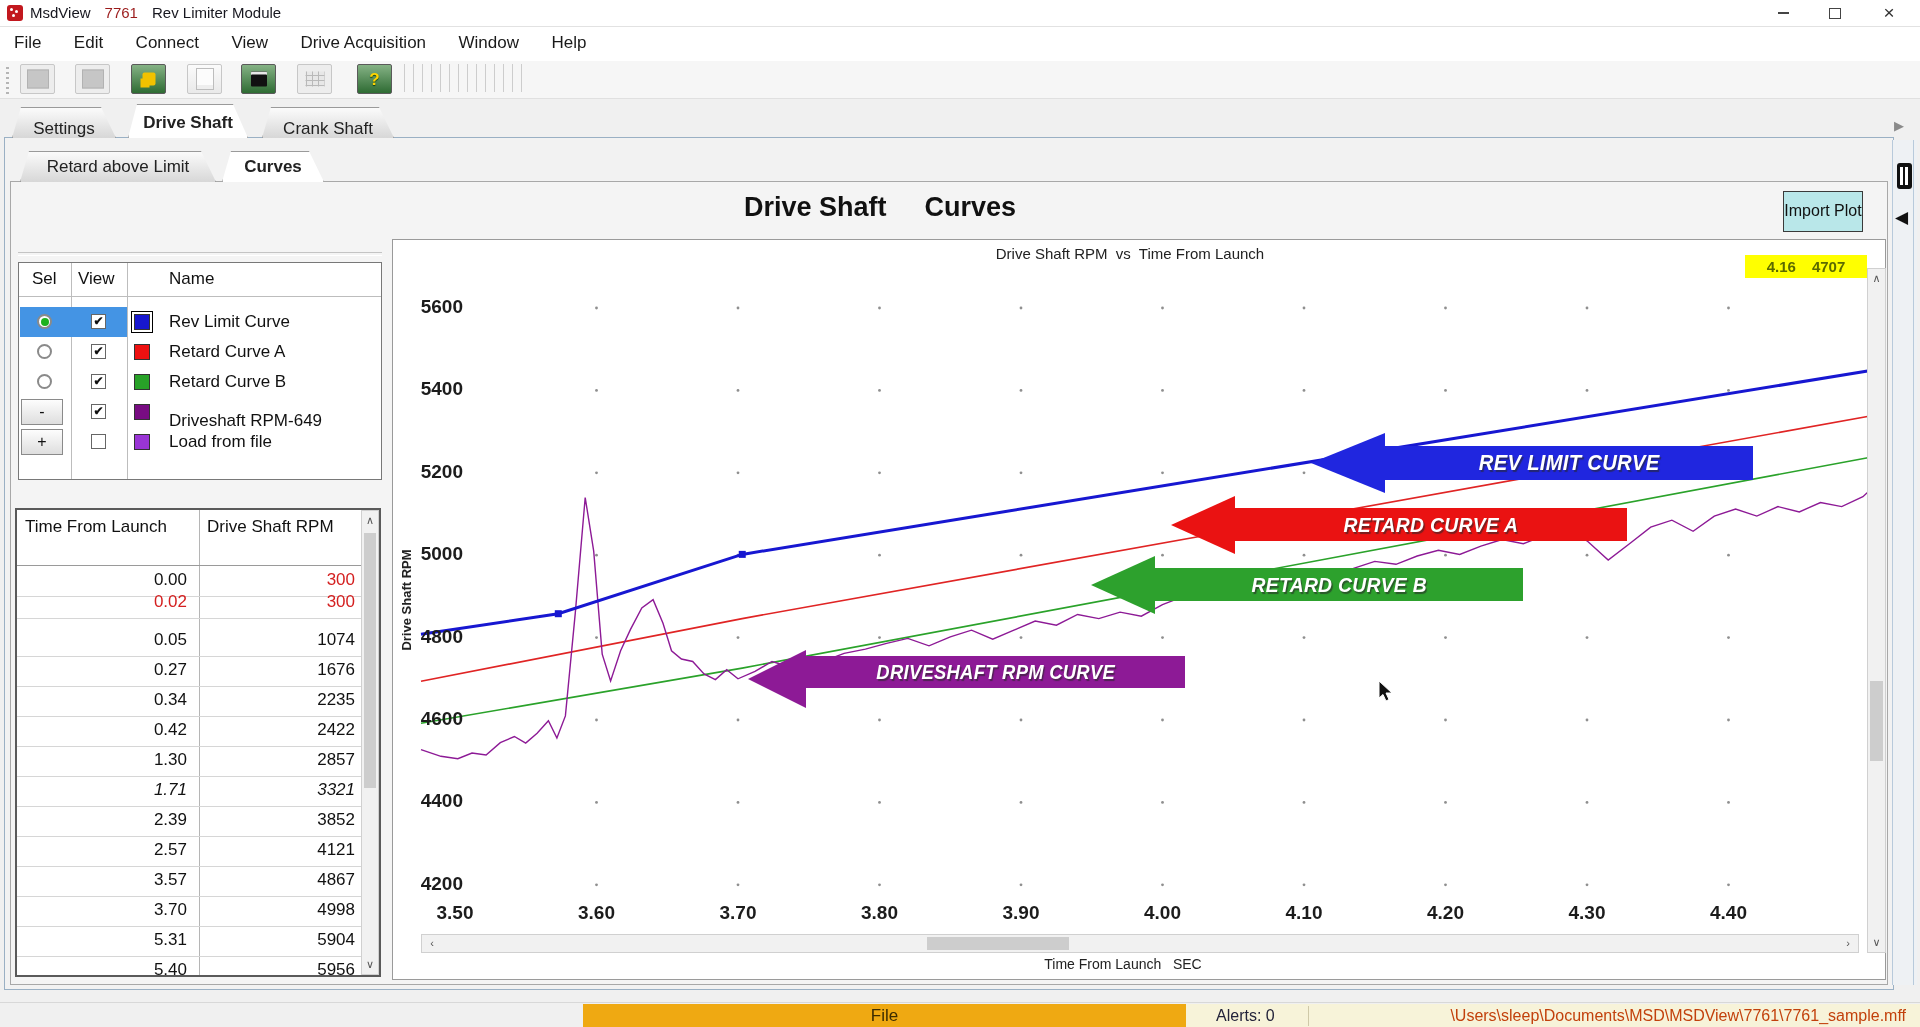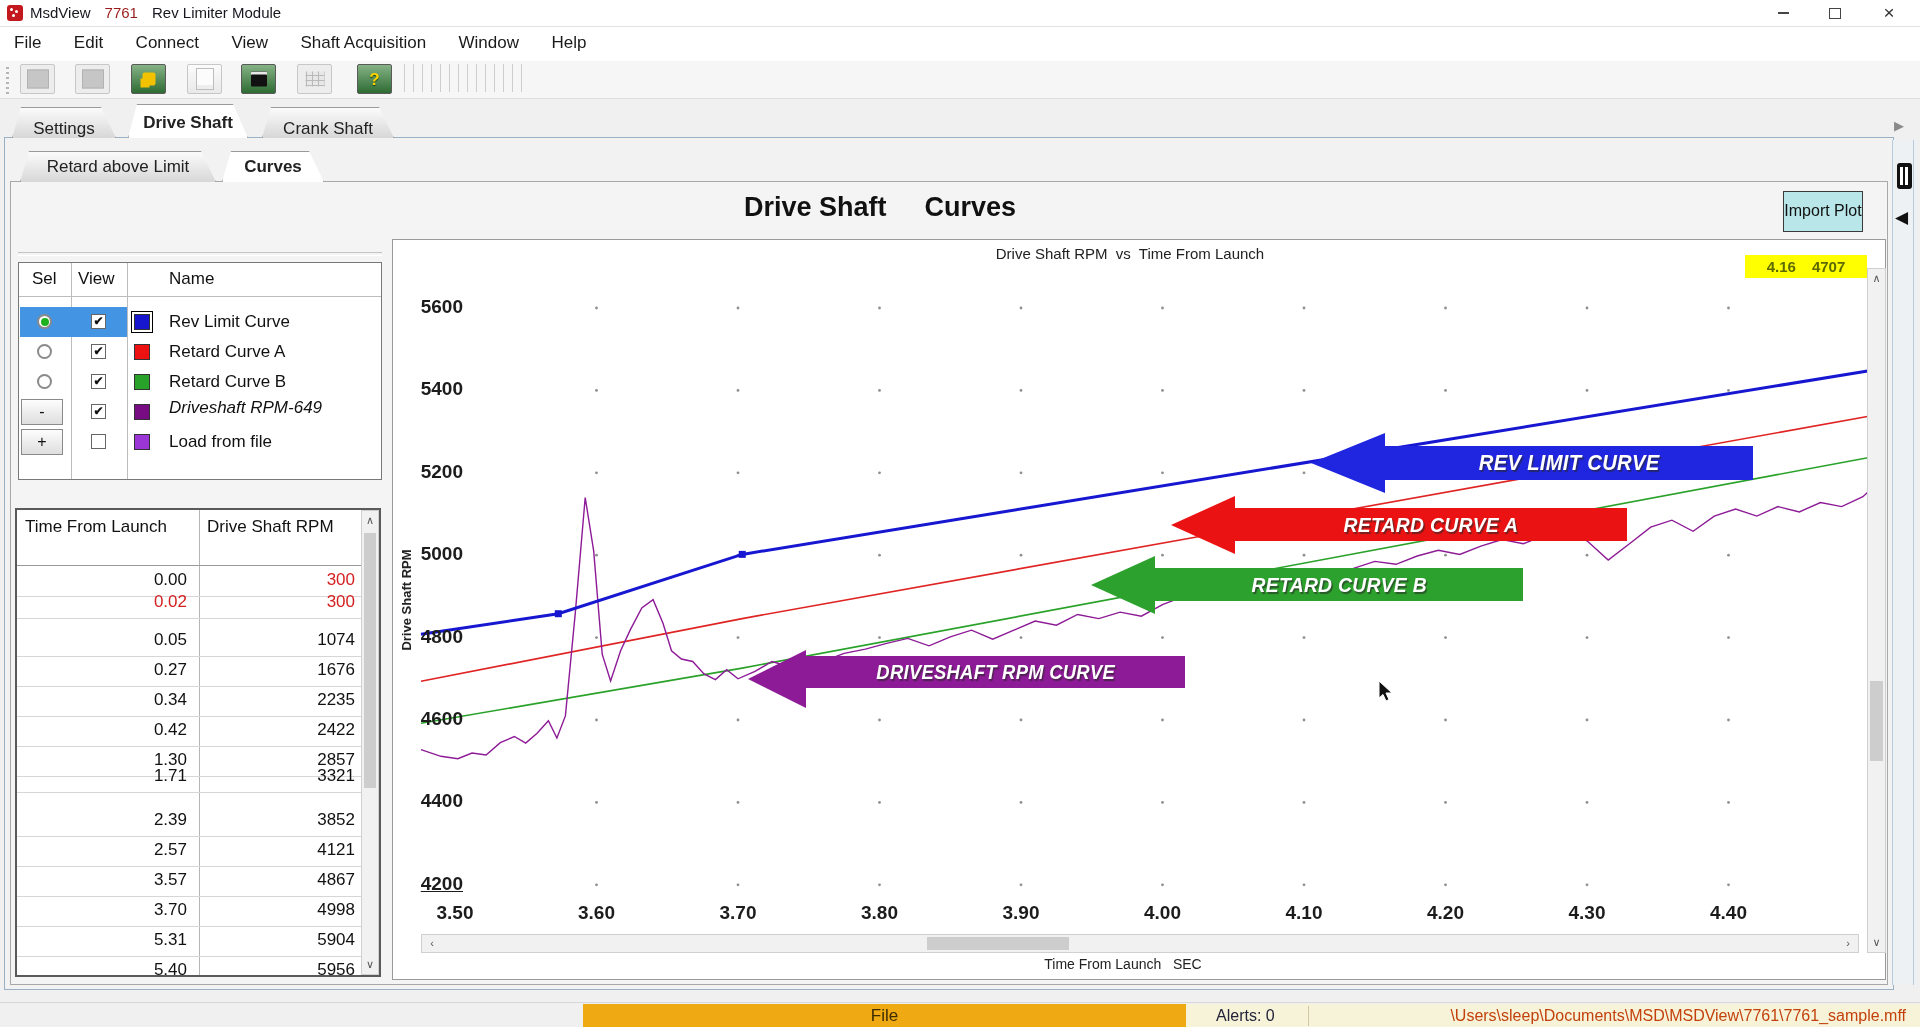--- a/index.html
+++ b/index.html
@@ -137,21 +137,21 @@
   <div class="abs wbtn" style="left:1760px"><span class="minbar"></span></div>
   <div class="abs wbtn" style="left:1812px"><span class="maxbox"></span></div>
   <div class="abs wbtn" style="left:1866px;font-size:19px">×</div>
 </div>
 
 <div class="abs" id="menubar">
   <span class="menu-item">File</span>
   <span class="menu-item">Edit</span>
   <span class="menu-item">Connect</span>
   <span class="menu-item">View</span>
-  <span class="menu-item">Shaft Acquisition</span>
+  <span class="menu-item">Drive Acquisition</span>
   <span class="menu-item">Window</span>
   <span class="menu-item">Help</span>
 </div>
 
 <div class="abs" id="toolbar"></div>
 <div class="abs" id="tool-handle"></div>
 <div class="abs" id="toolbar-buttons">
     <div class="abs tbtn " style="left: 20px;">
       <div class="inner ic-gray"></div>
     </div>
@@ -220,21 +220,21 @@
       <div class="cbx" style="left: 72px; top: 81px;">✔</div>
       <div class="swatch" style="left: 115px; top: 81px; background: rgb(238, 17, 17);"></div>
       <span class="cl-name" style="top: 79px;">Retard Curve A</span>
       <div class="radio" style="left: 18px; top: 111px;"></div>
       <div class="cbx" style="left: 72px; top: 111px;">✔</div>
       <div class="swatch" style="left: 115px; top: 111px; background: rgb(40, 162, 40);"></div>
       <span class="cl-name" style="top: 109px;">Retard Curve B</span>
       <div class="mini-btn" style="top: 136px;">-</div>
       <div class="cbx" style="left: 72px; top: 141px;">✔</div>
       <div class="swatch" style="left: 115px; top: 141px; background: rgb(120, 12, 130);"></div>
-      <span class="cl-name" style="top: 135px; font-style: italic;">Driveshaft RPM-649</span>
+      <span class="cl-name" style="top: 148px;">Driveshaft RPM-649</span>
       <div class="mini-btn" style="top: 166px;">+</div>
       <div class="cbx" style="left: 72px; top: 171px;"></div>
       <div class="swatch" style="left: 115px; top: 171px; background: rgb(154, 53, 214);"></div>
       <span class="cl-name" style="top: 169px;">Load from file</span>
     </div>
 </div>
 
 <div class="abs" id="data-table">
   <div class="colline"></div>
   <div class="hcell" style="left:8px;width:160px">Time From Launch</div>
@@ -262,21 +262,21 @@
         <div class="dcell" style="left: 184px; width: 154px;">2235</div>
       </div>
       <div class="drow" style="top: 206px;">
         <div class="dcell" style="left: 0px; width: 170px;">0.42</div>
         <div class="dcell" style="left: 184px; width: 154px;">2422</div>
       </div>
       <div class="drow" style="top: 236px;">
         <div class="dcell" style="left: 0px; width: 170px;">1.30</div>
         <div class="dcell" style="left: 184px; width: 154px;">2857</div>
       </div>
-      <div class="drow" style="top: 252px;">
+      <div class="drow" style="top: 266px; font-style: italic;">
         <div class="dcell" style="left: 0px; width: 170px;">1.71</div>
         <div class="dcell" style="left: 184px; width: 154px;">3321</div>
       </div>
       <div class="drow" style="top: 296px;">
         <div class="dcell" style="left: 0px; width: 170px;">2.39</div>
         <div class="dcell" style="left: 184px; width: 154px;">3852</div>
       </div>
       <div class="drow" style="top: 326px;">
         <div class="dcell" style="left: 0px; width: 170px;">2.57</div>
         <div class="dcell" style="left: 184px; width: 154px;">4121</div>
@@ -401,21 +401,21 @@
   <div id="y-axis-label">Drive Shaft RPM</div>
   <div id="x-axis-label">Time From Launch   SEC</div>
   <div id="tick-mount">
       <div class="ytick" style="top: 56px;">5600</div>
       <div class="ytick" style="top: 138.4px;">5400</div>
       <div class="ytick" style="top: 220.8px;">5200</div>
       <div class="ytick" style="top: 303.2px;">5000</div>
       <div class="ytick" style="top: 385.6px;">4800</div>
       <div class="ytick" style="top: 468px;">4600</div>
       <div class="ytick" style="top: 550.4px;">4400</div>
-      <div class="ytick" style="top: 632.8px; text-decoration: underline;">4200</div>
+      <div class="ytick" style="top: 632.8px;">4200</div>
       <div class="xtick" style="left: 30px;">3.50</div>
       <div class="xtick" style="left: 171.5px;">3.60</div>
       <div class="xtick" style="left: 313px;">3.70</div>
       <div class="xtick" style="left: 454.5px;">3.80</div>
       <div class="xtick" style="left: 596px;">3.90</div>
       <div class="xtick" style="left: 737.5px;">4.00</div>
       <div class="xtick" style="left: 879px;">4.10</div>
       <div class="xtick" style="left: 1020.5px;">4.20</div>
       <div class="xtick" style="left: 1162px;">4.30</div>
       <div class="xtick" style="left: 1303.5px;">4.40</div>

